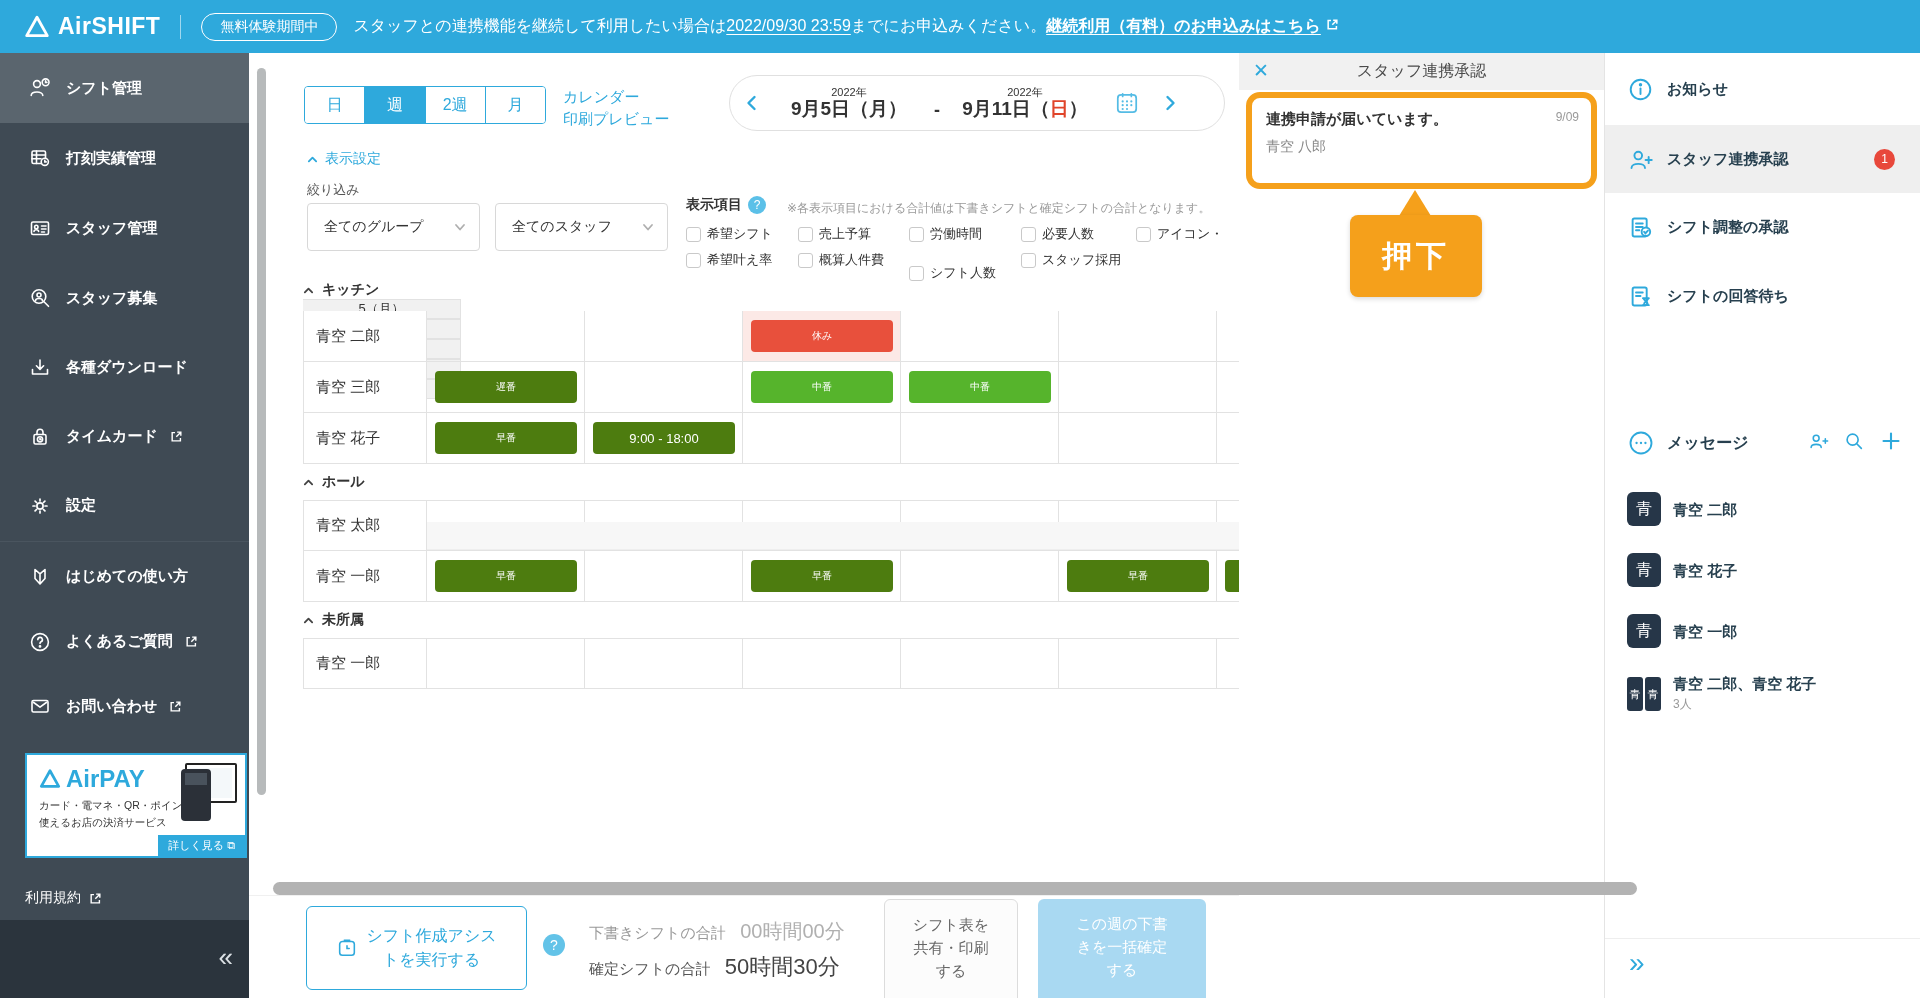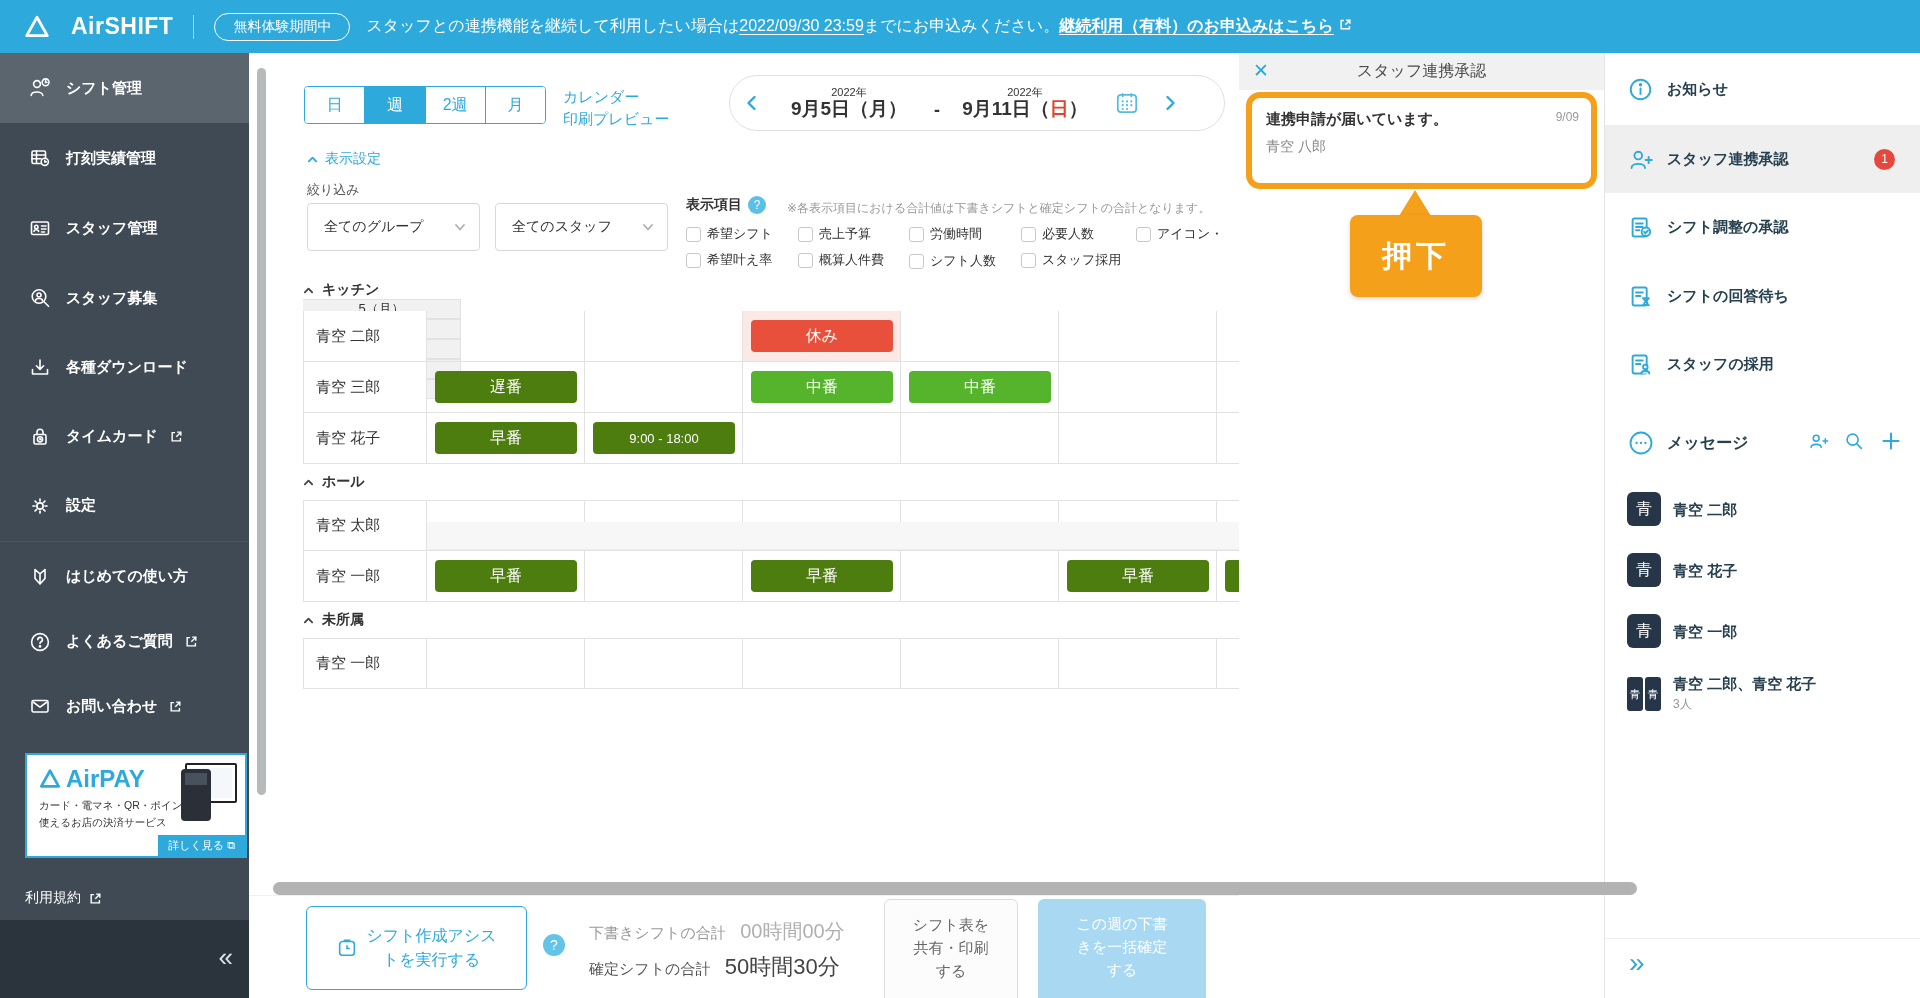--- a/index.html
+++ b/index.html
@@ -2,21 +2,21 @@
 <html><head>
 <meta charset="utf-8">
 <style>
   * { margin:0; padding:0; box-sizing:border-box; }
   body { font-family:"Liberation Sans","DejaVu Sans",sans-serif; background:#fff; }
   #app { position:relative; width:1920px; height:998px; background:#fff; overflow:hidden; }
   .abs { position:absolute; }
 
   
   .topbar { left:0; top:0; width:1920px; height:53px; background:#2EA9DC; display:flex; align-items:center; color:#fff; }
-  .brand { display:flex; align-items:center; margin-left:24px; gap:21px; }
+  .brand { display:flex; align-items:center; margin-left:24px; gap:8px; }
   .brand-text { font-size:23px; font-weight:bold; letter-spacing:.5px; }
   .top-divider { width:1px; height:24px; background:rgba(255,255,255,.55); margin:0 20px; }
   .trial-pill { border:1.5px solid #fff; border-radius:16px; padding:4px 18px; font-size:14px; }
   .notice { margin-left:16px; font-size:16px; white-space:nowrap; }
   .notice u { text-underline-offset:3px; }
   .notice .link { font-weight:bold; text-decoration:underline; text-underline-offset:3px; cursor:pointer; }
   .ext { display:inline-block; width:13px; height:13px; position:relative; margin-left:5px; }
   .ext svg { display:block; }
 
   
@@ -76,21 +76,21 @@
   .ghead .gday:first-of-type { border-left:1px solid #E2E2E2; }
   .ghead .gday.today { font-weight:bold; }
   .ghead .gday.part { width:22px; }
   .grow { position:relative; display:flex; height:51px; border-bottom:1px solid #E2E2E2; overflow:hidden; }
   .grow .cname { width:124px; border-left:1px solid #E2E2E2; border-right:1px solid #E2E2E2; display:flex; align-items:center; padding-left:12px; font-size:15px; color:#333; background:#fff; }
   .grow .cday { width:158px; border-right:1px solid #E2E2E2; }
   .grow .cday.part { width:22px; border-right:none; }
   .grow .cday.offbg { background:#FCE9E6; }
   .rowtop { border-top:1px solid #E2E2E2; }
   .secrow { display:flex; align-items:center; height:36px; gap:8px; }
-  .badge { position:absolute; top:9px; height:32px; width:142px; border-radius:4px; color:#fff; font-size:16px; display:flex; align-items:center; justify-content:center; cursor:pointer; }
+  .badge { position:absolute; top:9px; height:32px; width:142px; border-radius:4px; color:#fff; font-size:10px; display:flex; align-items:center; justify-content:center; cursor:pointer; }
   .b-blue { background:#4d7c0f; }
   .b-green { background:#56B42C; }
   .b-off { background:#E8503C; }
   .gstrip { position:absolute; left:178px; top:469px; width:812px; height:28px; background:#F7F7F7; border-bottom:1px solid #EEE; }
 
   
   .chv-up { width:11px; height:11px; display:inline-block; }
 
   
   .mfoot { position:absolute; left:0px; top:842px; width:990px; height:103px; background:#fff; border-top:1px solid #F0F0F0; }
@@ -415,21 +415,21 @@
         <span class="cbl">アイコン・</span>
       </div>
     <div class="cbrow" style="left:437px;top:198px">
         <span class="cb"></span>
         <span class="cbl">希望叶え率</span>
       </div>
     <div class="cbrow" style="left:549px;top:198px">
         <span class="cb"></span>
         <span class="cbl">概算人件費</span>
       </div>
-    <div class="cbrow" style="left:660px;top:199px">
+    <div class="cbrow" style="left:660px;top:211px">
         <span class="cb"></span>
         <span class="cbl">シフト人数</span>
       </div>
     <div class="cbrow" style="left:772px;top:198px">
         <span class="cb"></span>
         <span class="cbl">スタッフ採用</span>
       </div>
 
     <div class="grid">
 
@@ -619,31 +619,20 @@
       <span class="icon">
           <svg width="27" height="27" viewBox="0 0 24 24" fill="none" stroke="#2EA9DC" stroke-width="1.7" stroke-linecap="round" stroke-linejoin="round">
             <rect x="5" y="4" width="12.5" height="16" rx="1.5"></rect>
             <path d="M8 8.5 h6 M8 11.5 h4"></path>
             <path d="M14.2 13.5 h5.2 M14.2 19.7 h5.2 M14.8 13.5 c0 2.4 4 2.4 4 6.2 M18.8 13.5 c0 2.4-4 2.4-4 6.2" fill="#fff"></path>
           </svg>
         </span>
       <span class="lbl">シフトの回答待ち</span>
     </div>
 
-    <div class="r-item" style="top:277px;height:68px">
-      <span class="icon">
-          <svg width="27" height="27" viewBox="0 0 24 24" fill="none" stroke="#2EA9DC" stroke-width="1.7" stroke-linecap="round">
-            <rect x="5" y="4" width="12.5" height="16" rx="1.5"></rect>
-            <path d="M8 8.5 h6 M8 11.5 h4"></path>
-            <circle cx="16.3" cy="14.2" r="2" fill="#fff"></circle>
-            <path d="M12.8 20 c0-3 7-3 7 0" fill="#fff"></path>
-          </svg>
-        </span>
-      <span class="lbl">スタッフの採用</span>
-    </div>
 
     <div class="msg-head">
       <span class="icon" style="margin-left:22px;display:flex">
           <svg width="28" height="28" viewBox="0 0 24 24" fill="none" stroke="#2EA9DC" stroke-width="1.6">
             <circle cx="12" cy="12" r="9"></circle>
             <g fill="#2EA9DC" stroke="none">
               <circle cx="8.2" cy="12" r="1"></circle>
               <circle cx="12" cy="12" r="1"></circle>
               <circle cx="15.8" cy="12" r="1"></circle>
             </g>

